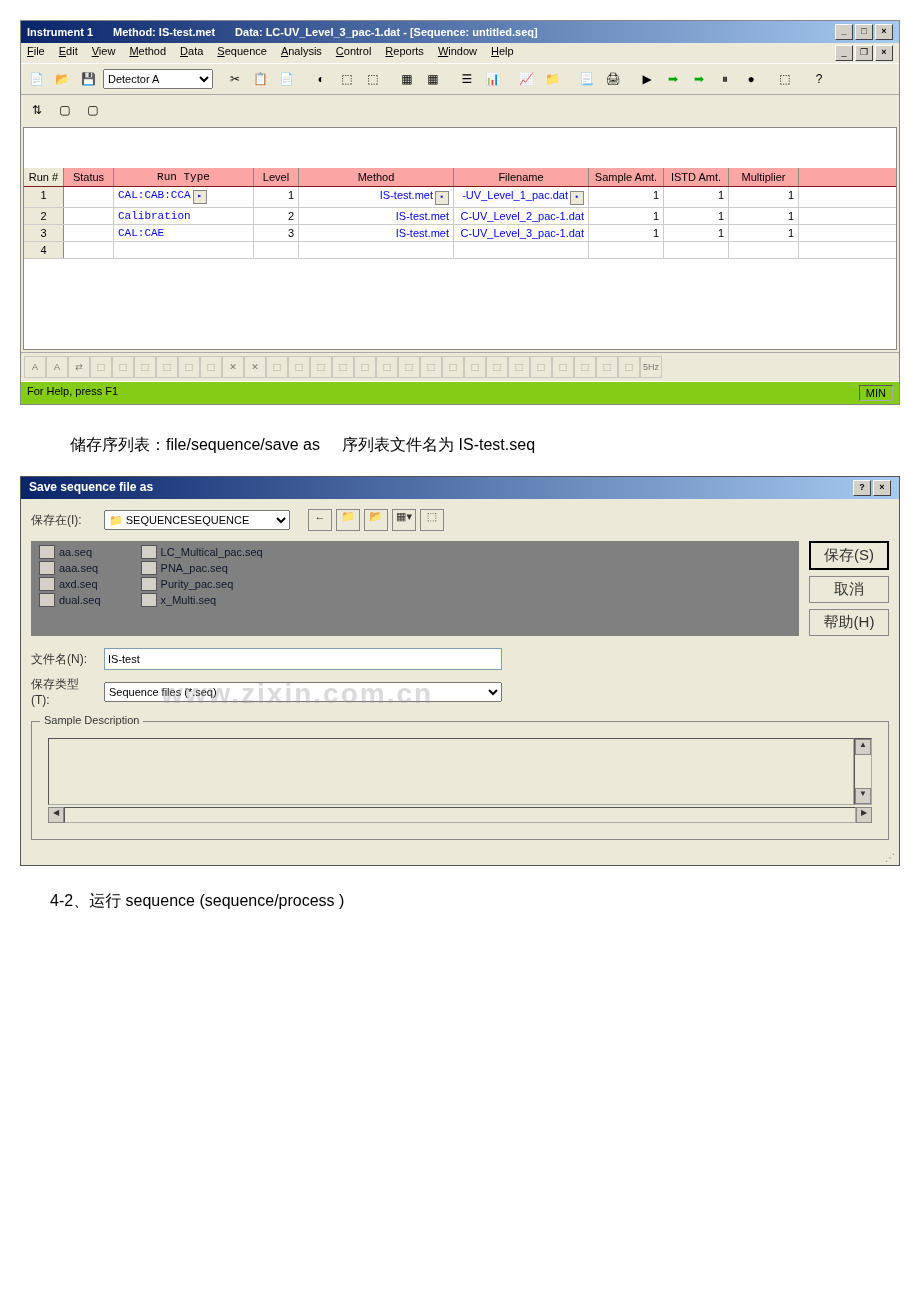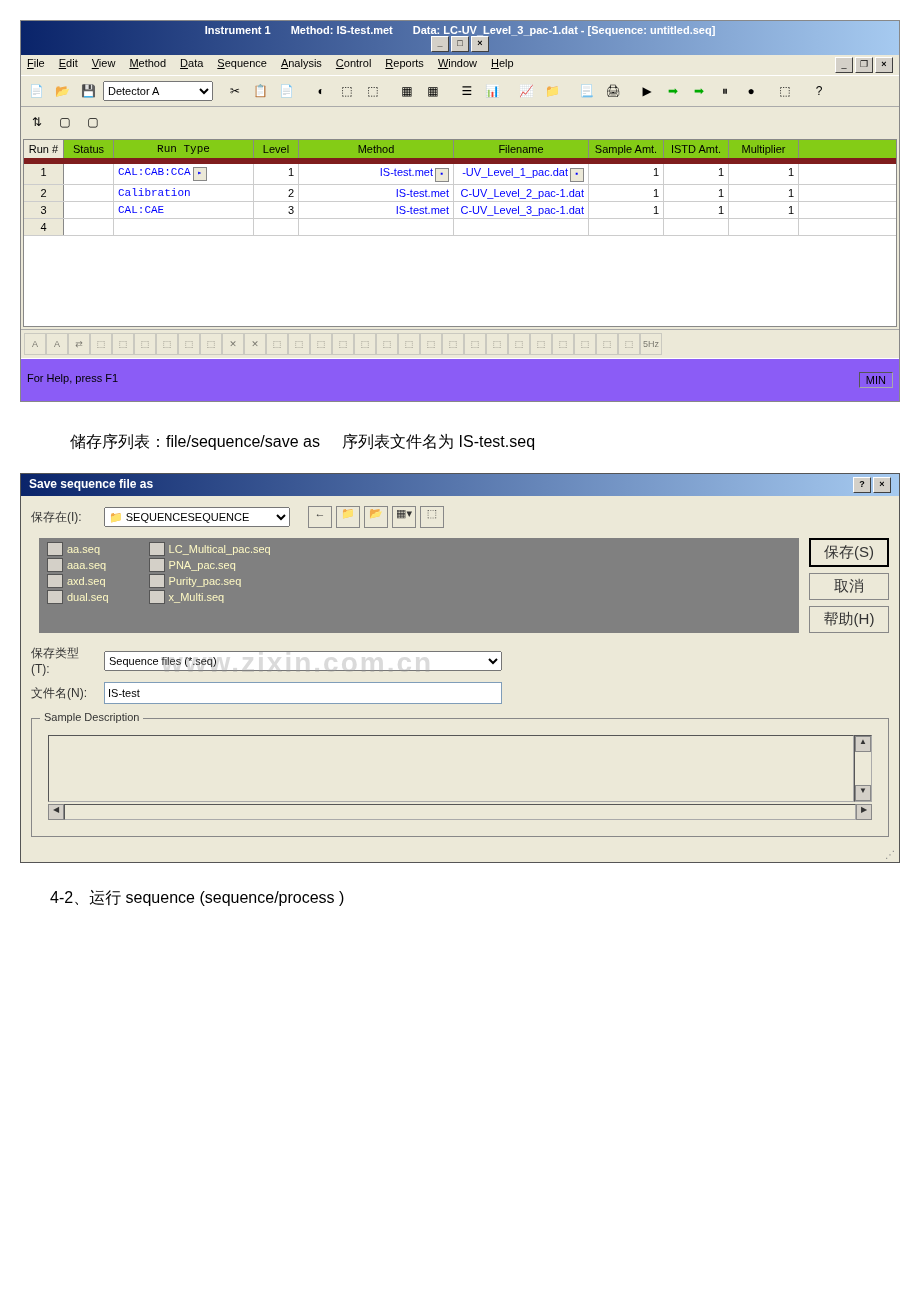--- a/index.html
+++ b/index.html
@@ -1,74 +1,74 @@
 <!DOCTYPE html>
 <html><head>
 <meta charset="utf-8">
 <style>
 body { font-family: "Microsoft YaHei", Arial, sans-serif; font-size: 14px; background: #fff; margin: 0; padding: 20px; }
 .page { width: 880px; margin: 0 auto; }
 
 
 .app-window { border: 1px solid #888; background: #ece9d8; margin-bottom: 30px; font-size: 11px; }
-.titlebar { background: linear-gradient(to right, #0a246a, #a6caf0); color: #fff; padding: 3px 6px; display: flex; justify-content: space-between; align-items: center; font-weight: bold; flex-direction: column; }
+.titlebar { background: linear-gradient(to right, #0a246a, #a6caf0); color: #fff; padding: 3px 6px; display: flex; justify-content: space-between; align-items: center; font-weight: bold; }
 .titlebar-text { display: flex; gap: 20px; }
 .win-controls { display: flex; gap: 2px; }
 .win-btn { width: 16px; height: 14px; background: #d4d0c8; border: 1px solid #fff; color: #000; font-size: 9px; text-align: center; line-height: 12px; border-right-color: #404040; border-bottom-color: #404040; cursor: pointer; }
 .win-btn-close { font-weight: bold; }
 
 .menubar { background: #ece9d8; padding: 2px 6px; display: flex; justify-content: space-between; }
 .menus { display: flex; gap: 14px; }
 .menu-item u { text-decoration: underline; }
 .menu-item { cursor: pointer; }
 
 .toolbar { background: #ece9d8; padding: 3px 4px; display: flex; align-items: center; gap: 2px; border-top: 1px solid #fff; }
 .tbtn { width: 22px; height: 22px; border: 1px solid #ece9d8; background: #ece9d8; display: inline-flex; align-items: center; justify-content: center; cursor: pointer; font-size: 12px; }
 .tsep { width: 6px; }
 .detector-sel { height: 20px; font-size: 11px; width: 110px; }
 
 .secondary-toolbar { background: #ece9d8; padding: 3px 4px; border-top: 1px solid #aaa; display: flex; gap: 4px; }
 
 .grid-area { background: #fff; border: 1px solid #888; margin: 2px; }
-.grid-header { display: flex; background: #84cc16; border-bottom: 6px solid #7f1d1d; }
+.grid-header { display: flex; background: #fca5a5; border-bottom: 1px solid #7f1d1d; margin-top: 40px; }
 .grid-header > div { border-right: 1px solid #888; padding: 3px 4px; text-align: center; font-size: 11px; box-sizing: border-box; }
 .grid-row { display: flex; background: #fff; border-bottom: 1px solid #ccc; font-size: 11px; }
 .grid-row > div { border-right: 1px solid #ccc; padding: 2px 4px; box-sizing: border-box; overflow: hidden; white-space: nowrap; }
 .col-run { width: 40px; background: #ece9d8; text-align: center; border-right: 1px solid #888 !important; }
 .col-status { width: 50px; }
 .col-runtype { width: 140px; color: #00f; font-family: Liberation Mono, monospace; }
 .col-level { width: 45px; text-align: right; }
 .col-method { width: 155px; color: #00f; text-align: right; }
 .col-filename { width: 135px; color: #00f; text-align: right; }
 .col-sample { width: 75px; text-align: right; }
 .col-istd { width: 65px; text-align: right; }
 .col-mult { width: 70px; text-align: right; }
 .grid-empty { height: 90px; background: #fff; }
 .dropdown-arrow { display: inline-block; width: 12px; height: 12px; background: #ece9d8; border: 1px solid #888; font-size: 8px; text-align: center; line-height: 10px; margin-left: 2px; }
 
 .bottom-toolbar { background: #ece9d8; padding: 3px; display: flex; gap: 0; border-top: 1px solid #aaa; }
 .bottom-toolbar .tbtn { opacity: 0.5; border: 1px solid #aaa; width: 20px; height: 20px; font-size: 9px; }
 
-.statusbar { background: #8b5cf6; padding: 13px 6px; display: flex; justify-content: space-between; border-top: 1px solid #fff; font-size: 11px; }
+.statusbar { background: #84cc16; padding: 3px 6px; display: flex; justify-content: space-between; border-top: 1px solid #fff; font-size: 11px; }
 .status-min { border: 1px inset #aaa; padding: 1px 6px; }
 
 
 .body-text { margin: 20px 0 20px 50px; font-size: 16px; }
 
 
 .dialog { border: 1px solid #555; background: #ece9d8; font-size: 12px; color: #333; }
 .dlg-title { background: linear-gradient(to right, #0a246a, #a6caf0); color: #fff; padding: 3px 8px; display: flex; justify-content: space-between; font-weight: bold; }
 .dlg-body { padding: 10px; }
 .dlg-top { display: flex; align-items: center; gap: 8px; margin-bottom: 10px; }
 .dlg-top label { width: 65px; }
 .dlg-folder-sel { width: 186px; height: 20px; font-size: 11px; }
 .dlg-nav-btns { display: flex; gap: 4px; margin-left: 10px; }
 .dlg-nav-btn { width: 22px; height: 20px; border: 1px solid #888; background: #ece9d8; font-size: 11px; text-align: center; cursor: pointer; }
 .dlg-content-row { display: flex; gap: 10px; }
-.dlg-file-pane { flex: 1; background: #808080; color: #fef9c3; padding: 4px 8px; min-height: 70px; display: flex; gap: 40px; margin-left: 8px; }
+.dlg-file-pane { flex: 1; background: #808080; color: #0f172a; padding: 4px 8px; min-height: 70px; display: flex; gap: 40px; }
 .file-col { display: flex; flex-direction: column; gap: 2px; font-size: 11px; }
 .file-item { display: flex; gap: 4px; align-items: center; }
 .file-icon { width: 14px; height: 12px; background: #d4d0c8; border: 1px solid #555; display: inline-block; }
 .dlg-btn-col { display: flex; flex-direction: column; gap: 6px; width: 80px; }
 .dlg-btn { border: 1px solid #888; background: #ece9d8; padding: 3px; text-align: center; cursor: pointer; font-size: 15px; }
 .dlg-btn-default { border: 2px solid #000; }
 .dlg-fields { margin-top: 12px; }
 .dlg-field-row { display: flex; align-items: center; gap: 8px; margin-bottom: 6px; }
 .dlg-field-row label { width: 65px; }
 .dlg-input { width: 390px; height: 18px; font-size: 11px; border: 1px solid #7f9db9; padding: 1px 3px; }
@@ -340,30 +340,30 @@
             </div>
       </div>
       <div class="dlg-btn-col">
         <div class="dlg-btn dlg-btn-default">保存(S)</div>
         <div class="dlg-btn">取消</div>
         <div class="dlg-btn">帮助(H)</div>
       </div>
     </div>
 
     <div class="dlg-fields">
+      <div class="dlg-field-row">
+        <label>文件名(N):</label>
+        <input class="dlg-input" value="IS-test" style="">
+      </div>
       <div class="dlg-field-row watermark-area">
         <label>保存类型(T):</label>
         <select class="dlg-select">
           <option>Sequence files (*.seq)</option>
         </select>
         <div class="watermark">www.zixin.com.cn</div>
-      </div>
-      <div class="dlg-field-row">
-        <label>文件名(N):</label>
-        <input class="dlg-input" value="IS-test" style="">
       </div>
     </div>
 
     <div class="sample-desc-box">
       <div class="sample-desc-label">Sample Description</div>
       <div class="desc-textarea-wrap">
         <div class="desc-textarea"></div>
         <div class="scroll-stub">
           <div class="scroll-arrow">▲</div>
           <div class="scroll-arrow">▼</div>

